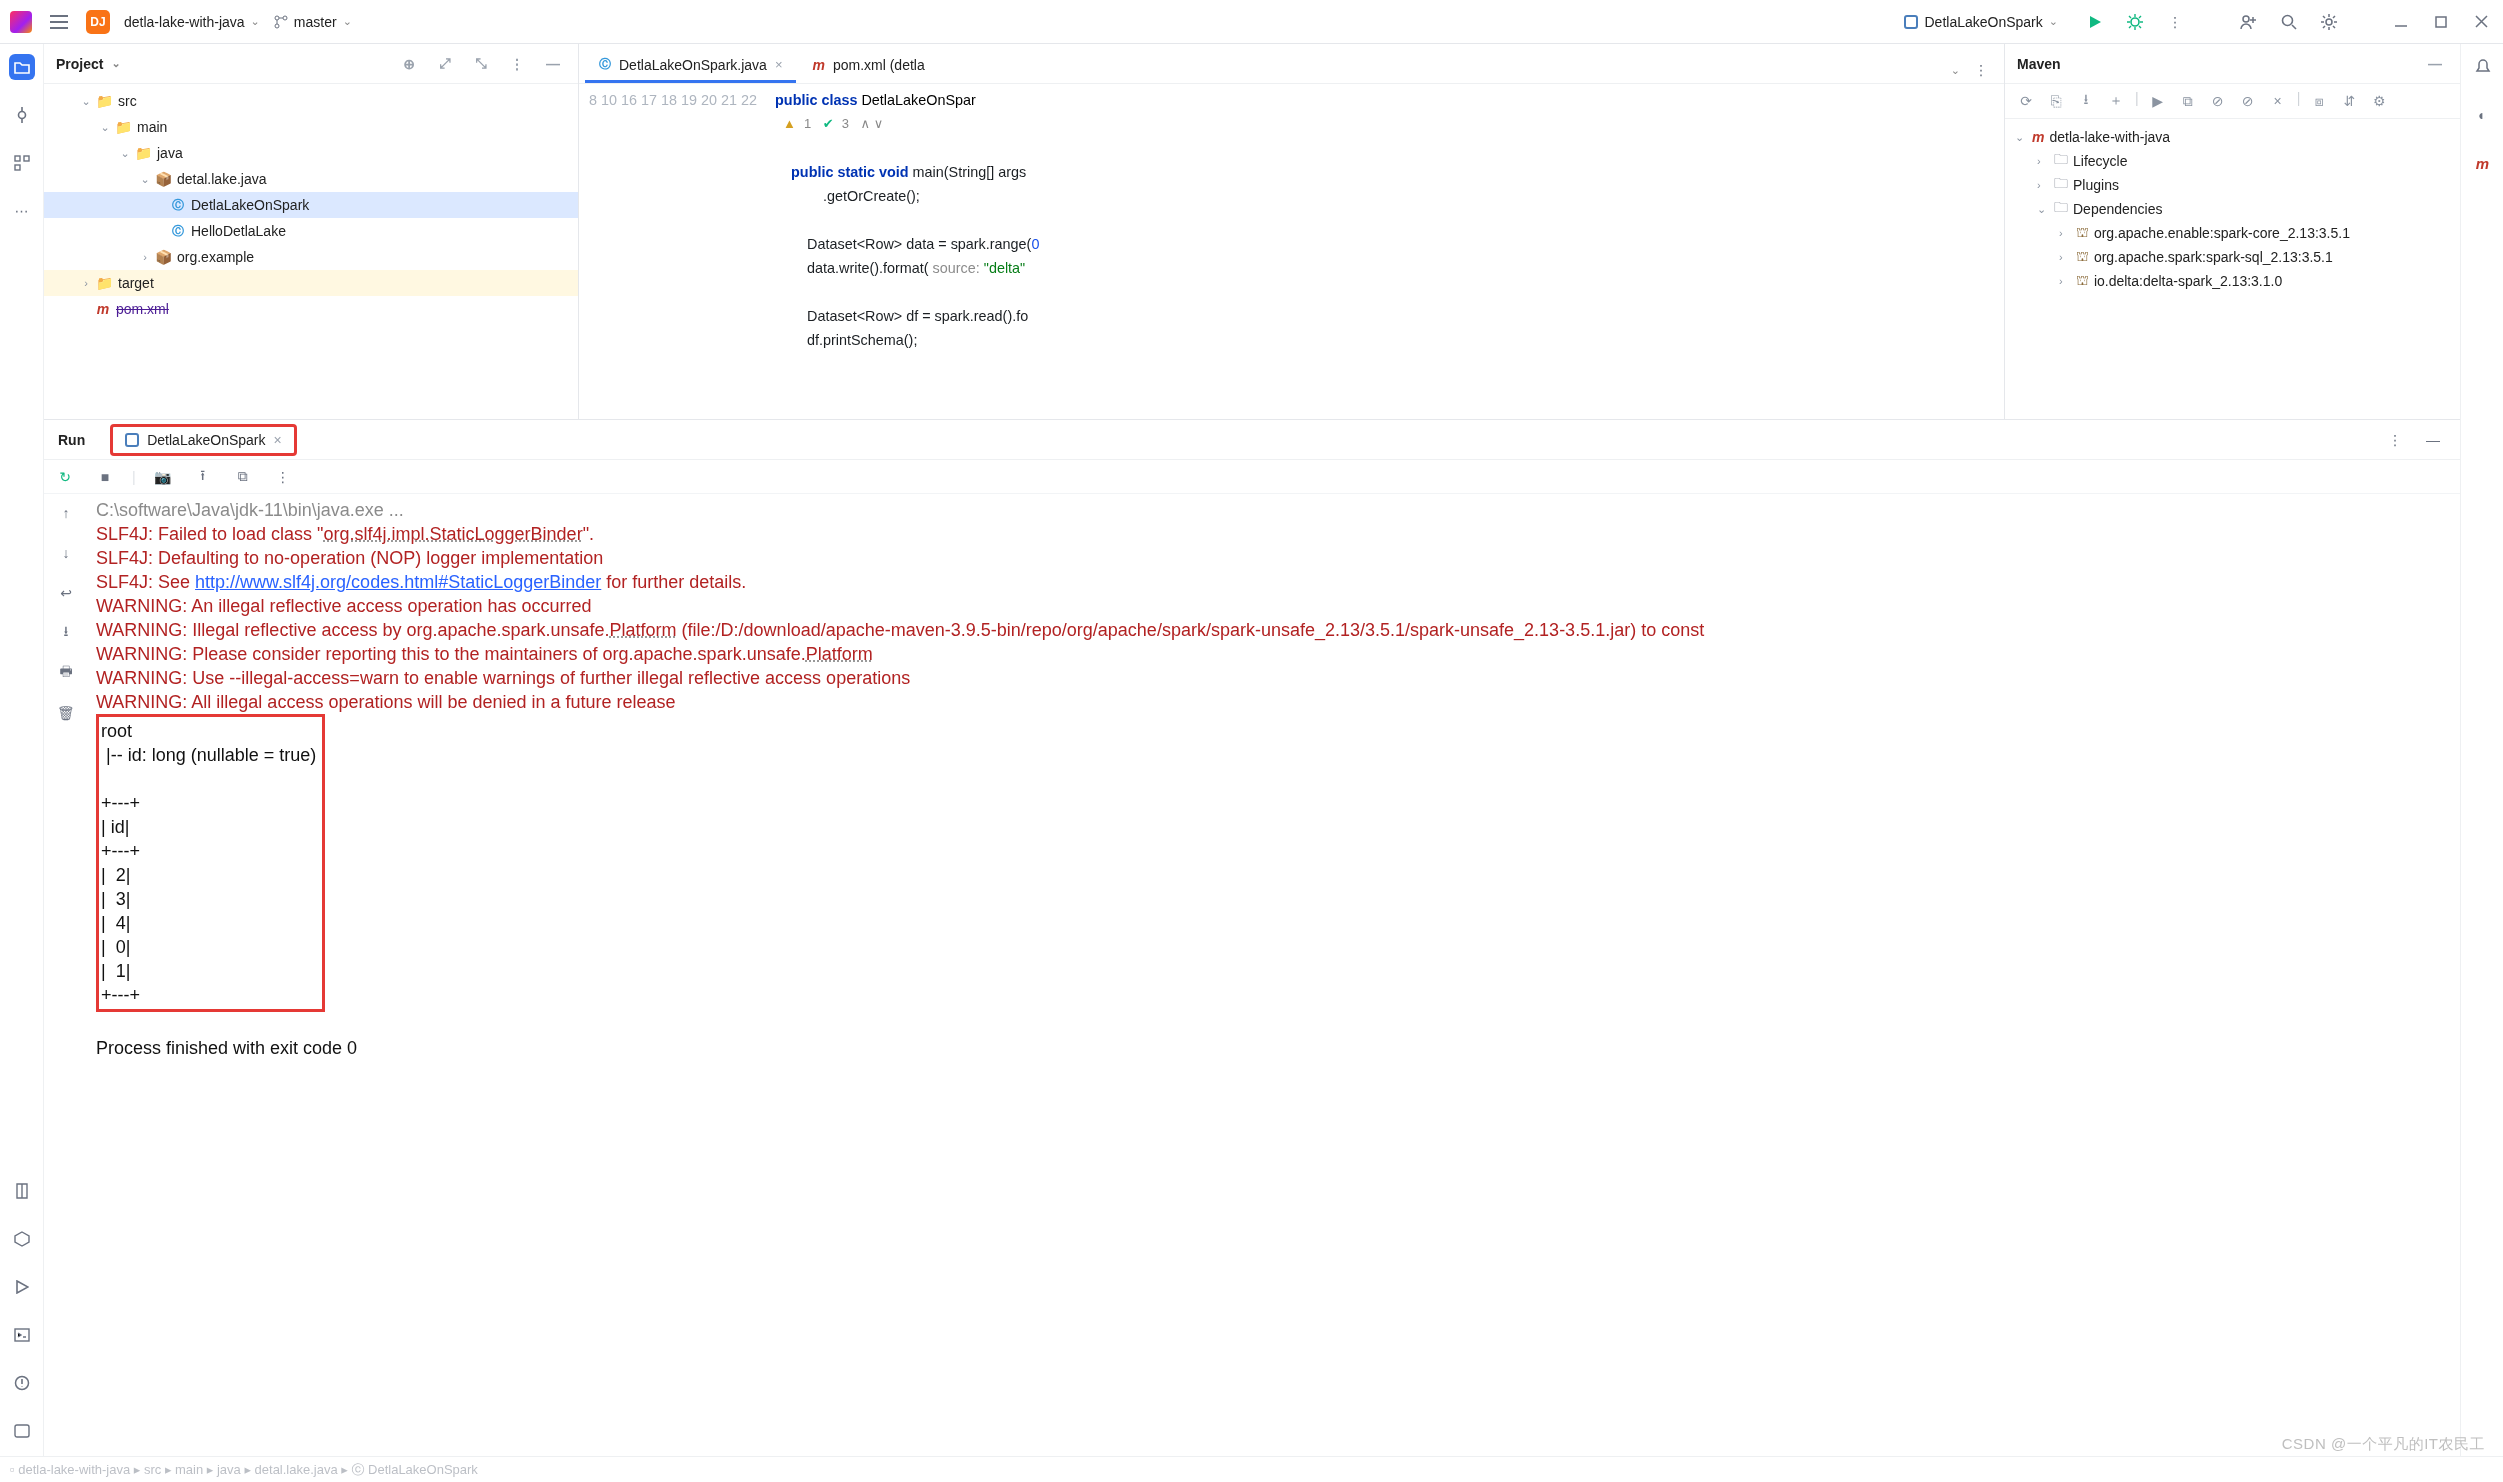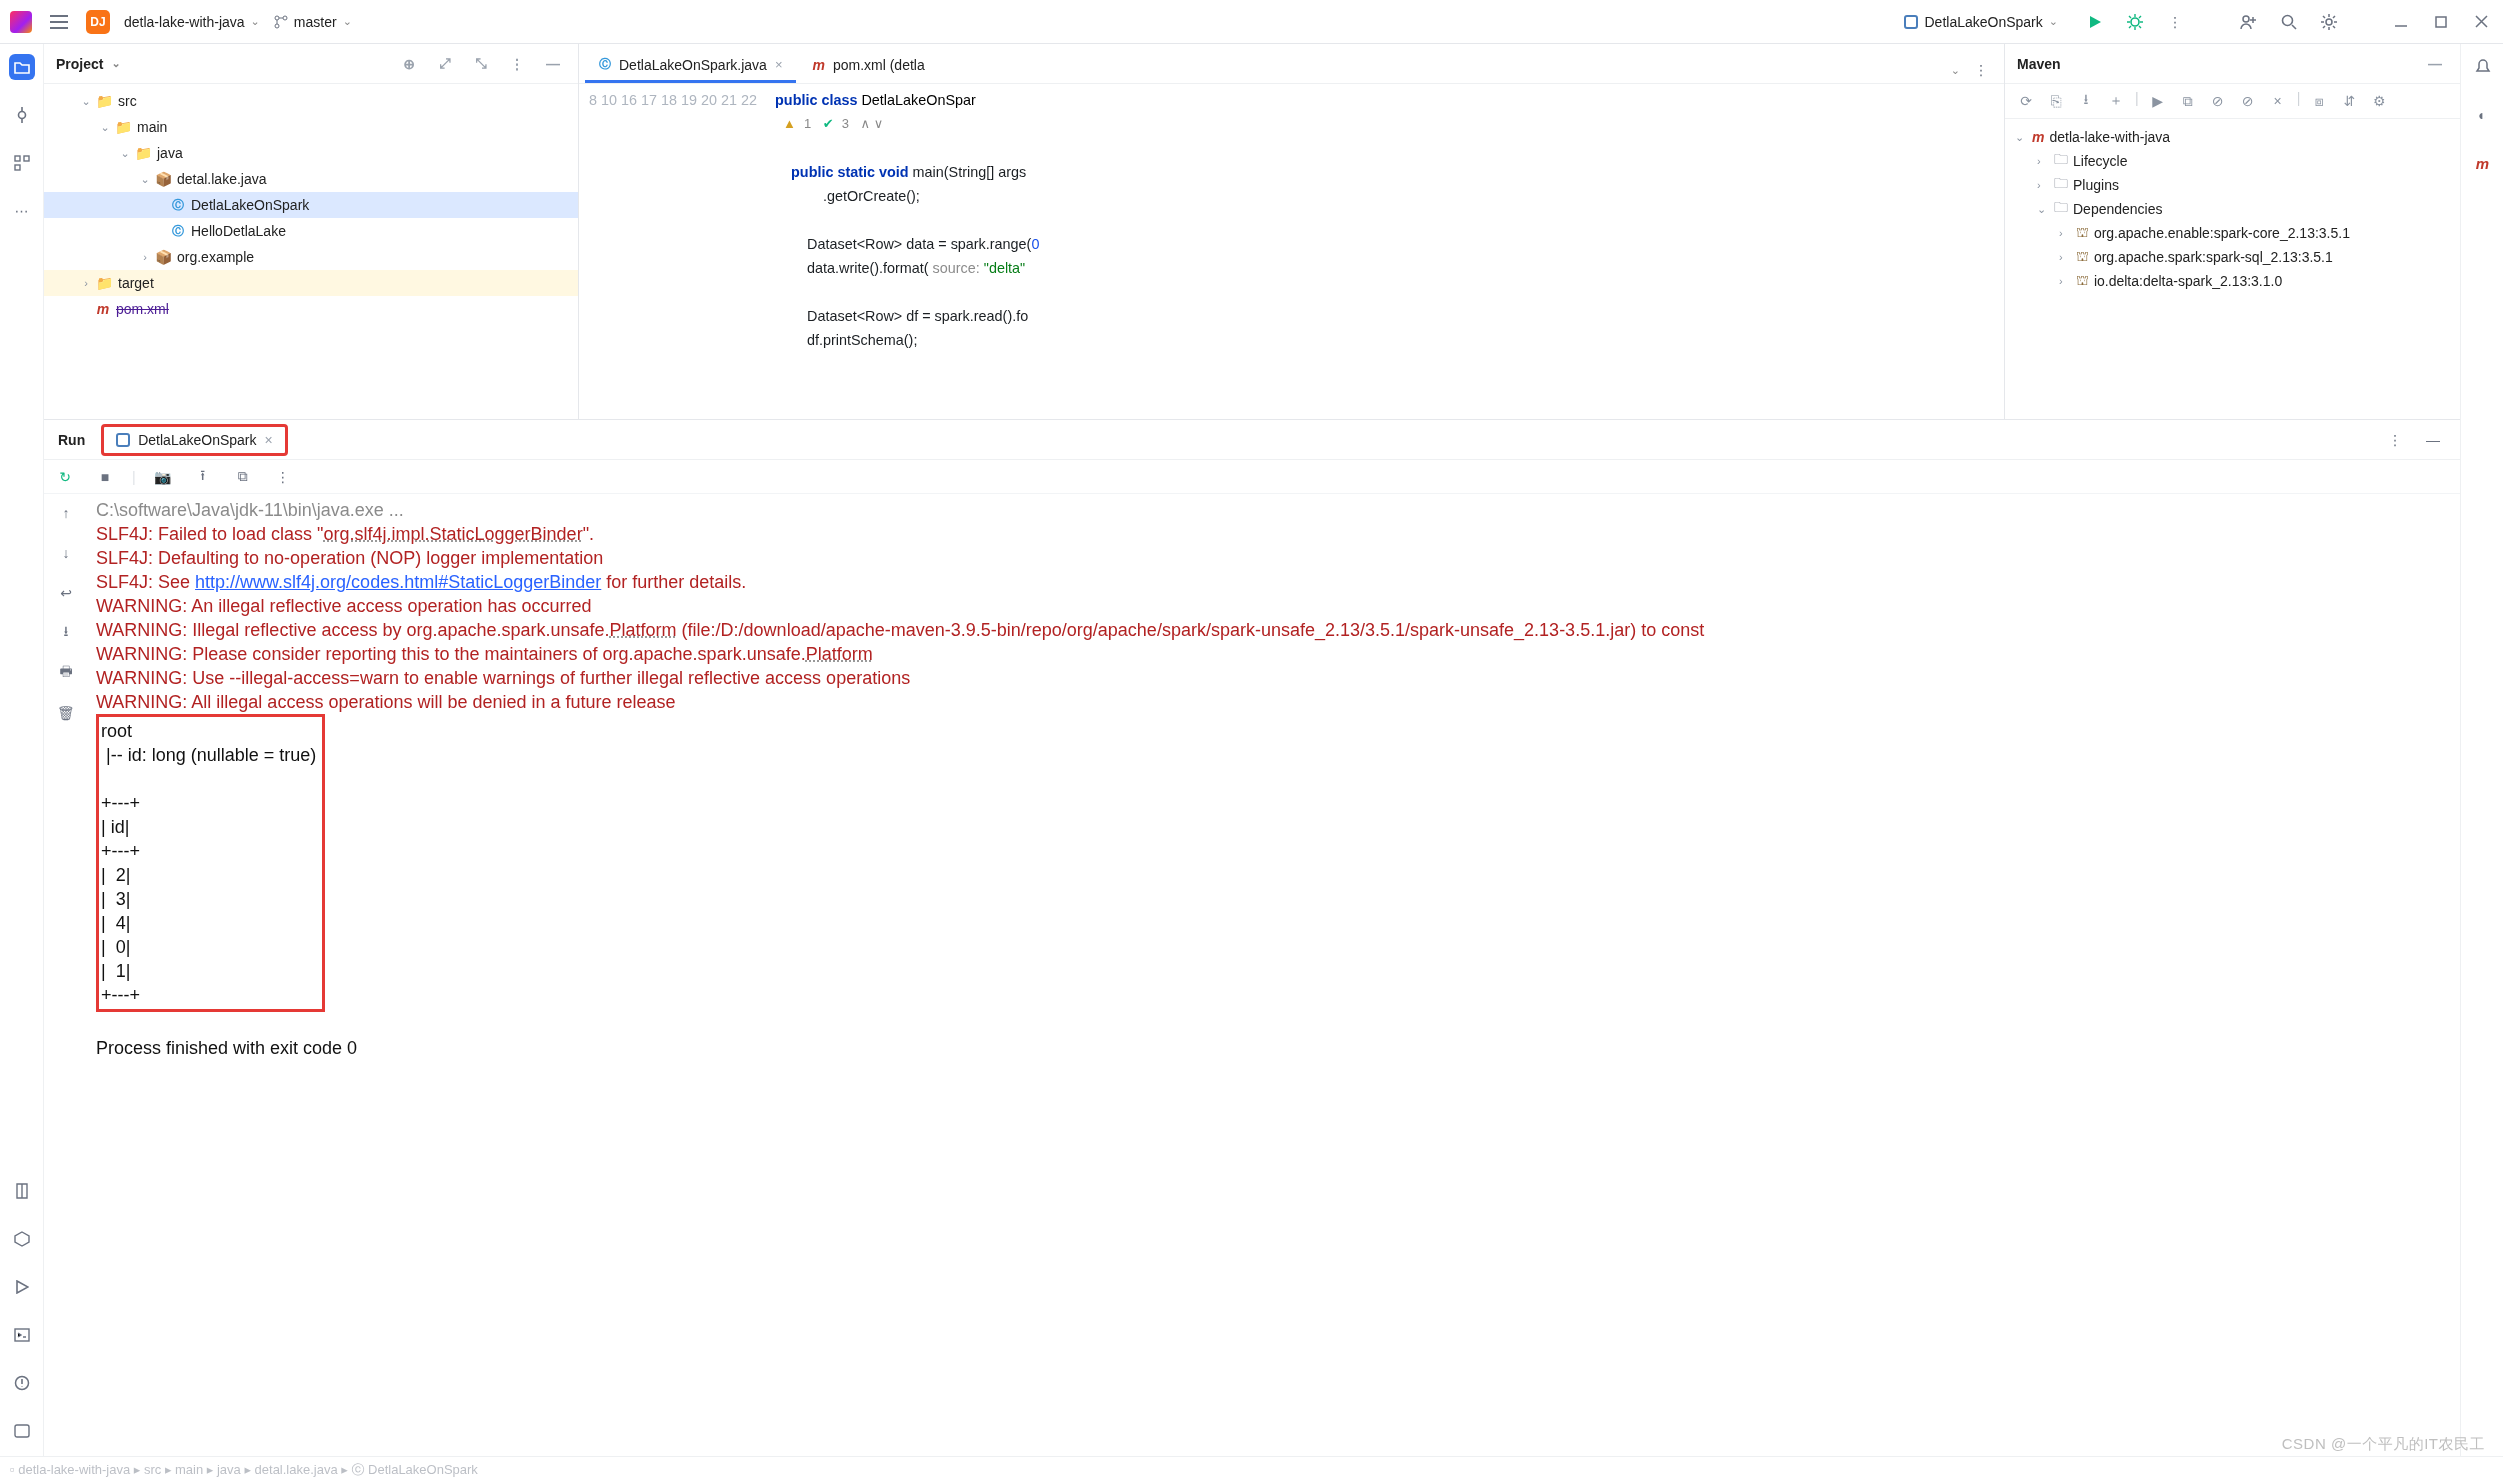--- a/index.html
+++ b/index.html
@@ -71,21 +71,21 @@
 
 .mvnbar { display:flex; gap:8px; padding:6px 10px; border-bottom:1px solid #eef0f2; flex-wrap:wrap;}
 .mvnbar .icobtn{ color:#8b94a1; width:22px; height:22px;}
 .mtree { padding:6px 4px; font-size:14px; }
 .mnode{ display:flex; align-items:center; height:24px; gap:5px; padding-left:6px; white-space:nowrap;}
 .mnode .tw{width:12px;color:#8b94a1;font-size:11px;}
 .lib{color:#8b6b3a;}
 
 
 .runwin { flex:1; display:flex; flex-direction:column; min-height:0; }
-.runhdr { height:40px; display:flex; align-items:center; padding:0 14px; border-bottom:1px solid #eef0f2; gap:8px;}
+.runhdr { height:40px; display:flex; align-items:center; padding:0 14px; border-bottom:1px solid #eef0f2; gap:17px;}
 .runhdr .tab { display:flex; align-items:center; gap:8px; padding:5px 12px; border:3px solid #e53935; border-radius:4px; background:#fff; margin-left:8px;}
 .runhdr .tab .sq{ width:14px;height:14px;border:2px solid #4a7ebb;border-radius:3px;}
 .runhdr .tab .close{color:#9aa2ad;}
 .runhdr .right{margin-left:auto;display:flex;gap:12px;color:#9aa2ad;}
 .runtools { display:flex; border-bottom:1px solid #f2f4f6; height:34px; align-items:center; padding:0 8px; gap:14px; color:#8b94a1;}
 .runbody { flex:1; display:flex; min-height:0;}
 .rung { width:44px; display:flex; flex-direction:column; align-items:center; padding-top:6px; gap:14px; color:#8b94a1;}
 .console { flex:1; font-family:"JetBrains Mono",Consolas,monospace; font-size:18px; line-height:24px; padding:4px 8px; overflow:auto; white-space:pre; }
 .c-cmd{color:#8b8b8b;}
 .c-red{color:#b22222;}

